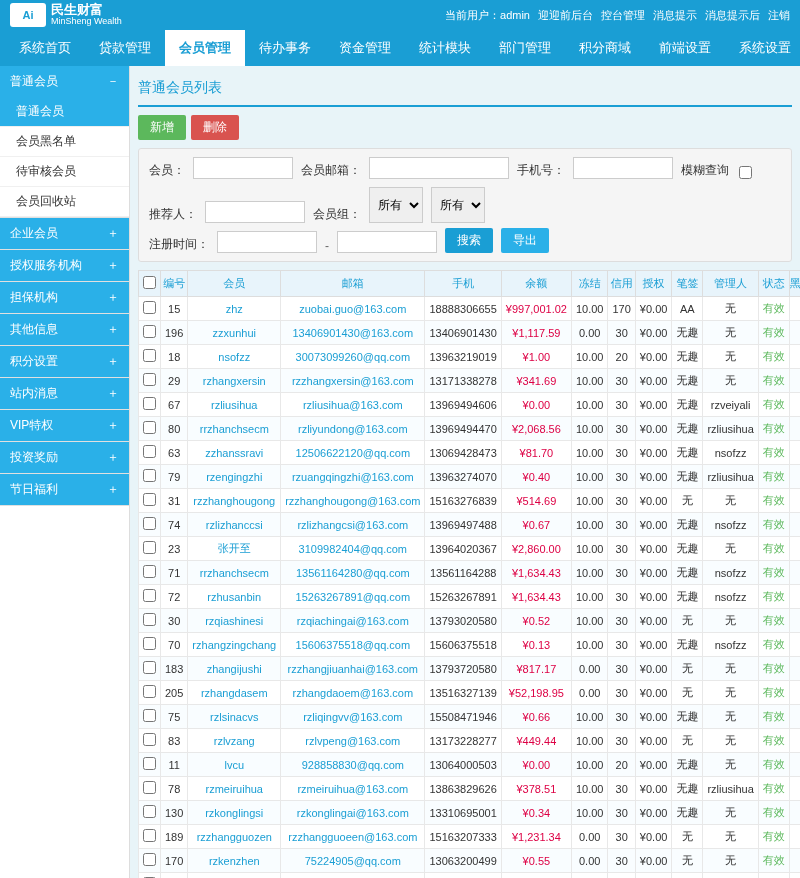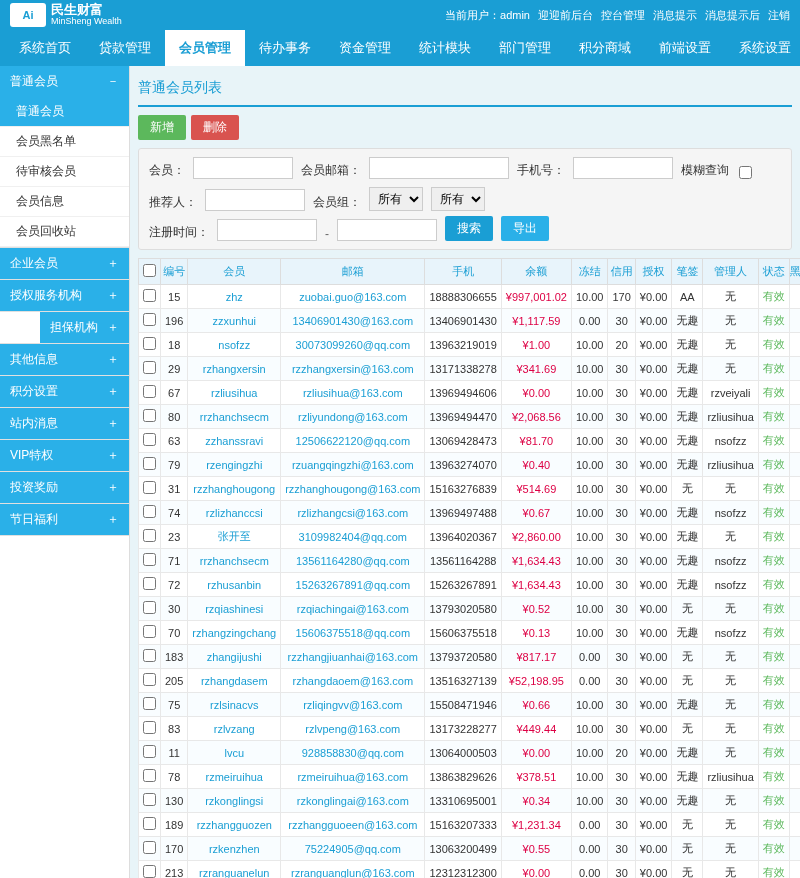--- a/index.html
+++ b/index.html
@@ -41,21 +41,21 @@
     .btn-teal { background: #2ab0e8; color: #fff; }
 
     
     .filter-form { background: #f5f5f5; border: 1px solid #ddd; padding: 8px 10px; margin-bottom: 8px; border-radius: 3px; }
     .filter-row { display: flex; align-items: flex-end; gap: 8px; flex-wrap: wrap; margin-bottom: 5px; }
     .filter-row:last-child { margin-bottom: 0; }
     .filter-label { color: #333; white-space: nowrap; font-size: 12px; }
     .filter-input { border: 1px solid #ccc; padding: 3px 5px; font-size: 12px; width: 100px; height: 22px; }
     .filter-input.wide { width: 140px; }
     .filter-checkbox { margin: 0 2px; }
-    .filter-select { border: 1px solid #ccc; padding: 2px 4px; font-size: 12px; height: 24px; }
+    .filter-select { border: 1px solid #ccc; padding: 2px 4px; font-size: 12px; height: 36px; }
     .date-sep { color: #666; }
 
     
     .data-table { width: 100%; border-collapse: collapse; font-size: 11px; }
     .data-table th { background: #e8f4fb; border: 1px solid #ddd; padding: 5px 0; text-align: center; color: #1a9ed4; font-weight: normal; white-space: nowrap; }
     .data-table td { border: 1px solid #e8e8e8; padding: 4px 4px; text-align: center; white-space: nowrap; vertical-align: middle; }
     .data-table tr:nth-child(even) { background: #f9fdff; }
     .data-table tr:nth-child(odd) { background: #fff; }
     .link-blue { color: #1a9ed4; cursor: pointer; text-decoration: none; }
     .badge-green { color: #5cb85c; }
@@ -103,37 +103,36 @@
 
   <div class="sidebar">
     <div class="sidebar-section blue">
       <div class="sidebar-section-header">
         <span>普通会员</span>
         <span>－</span>
       </div>
       <div class="sidebar-item active">普通会员</div>
       <div class="sidebar-item">会员黑名单</div>
       <div class="sidebar-item">待审核会员</div>
-      <div class="sidebar-item">会员信息</div>
       <div class="sidebar-item">会员回收站</div>
     </div>
     <div class="sidebar-section">
       <div class="sidebar-section-header" style="background:#2ab0e8;">
         <span>企业会员</span>
         <span>＋</span>
       </div>
     </div>
     <div class="sidebar-section">
       <div class="sidebar-section-header" style="background:#2ab0e8;">
         <span>授权服务机构</span>
         <span>＋</span>
       </div>
     </div>
     <div class="sidebar-section">
-      <div class="sidebar-section-header" style="background:#2ab0e8;margin-left:40px;">
+      <div class="sidebar-section-header" style="background:#2ab0e8;">
         <span>担保机构</span>
         <span>＋</span>
       </div>
     </div>
     <div class="sidebar-section">
       <div class="sidebar-section-header" style="background:#2ab0e8;">
         <span>其他信息</span>
         <span>＋</span>
       </div>
     </div>

